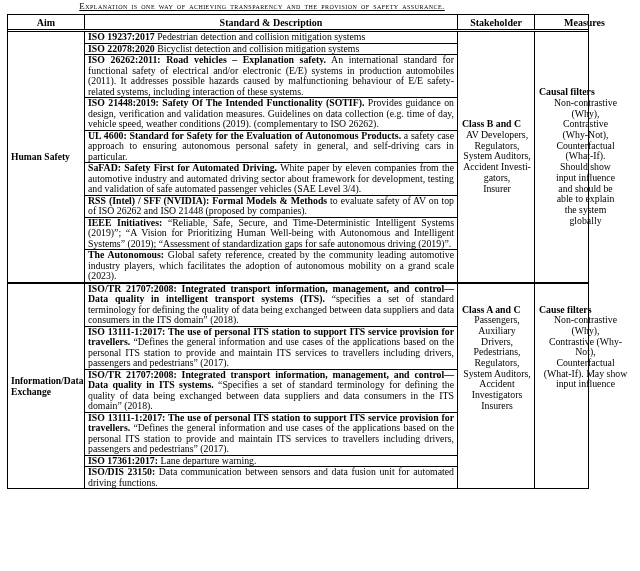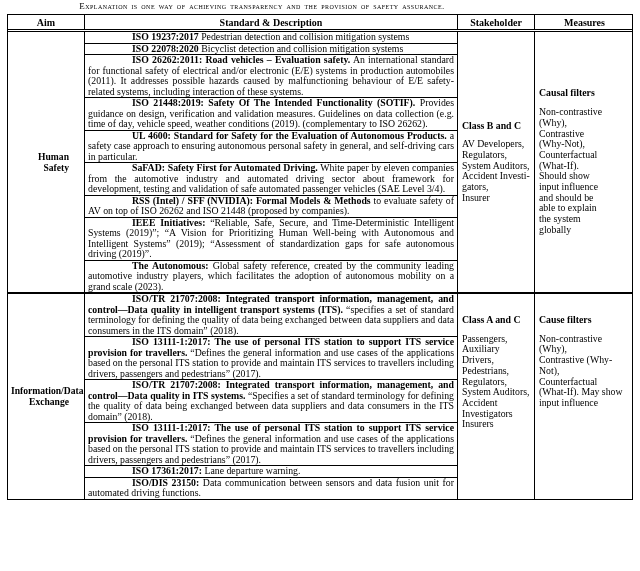--- a/index.html
+++ b/index.html
@@ -1,56 +1,56 @@
 <!DOCTYPE html>
 <html><head>
 <meta charset="utf-8">
 <style>
   html,body{margin:0;padding:0;background:#ffffff;}
   body{width:640px;height:571px;font-family:"Liberation Serif",serif;color:#000;position:relative;overflow:hidden;}
   .caption{position:absolute;left:0;top:1px;width:524px;text-align:center;
-    font-variant:small-caps;font-size:9px;letter-spacing:0.45px;word-spacing:1px;}
-  .tbl{position:absolute;left:7px;top:14px;width:626px;border:1px solid #000;box-sizing:border-box;background:#fff;}
+    font-variant:small-caps;font-size:9px;letter-spacing:0.45px;word-spacing:1px;text-decoration:underline;}
+  .tbl{position:absolute;left:7px;top:14px;width:582px;border:1px solid #000;box-sizing:border-box;background:#fff;}
   .grid{display:grid;grid-template-columns:77px 373px 77px 99px;}
   .thead{border-bottom:3px double #000;}
   .hcell{font-weight:bold;font-size:10px;text-align:center;padding:2px 1px 1px 1px;line-height:11px;}
   .vline{border-right:1px solid #000;}
   .section2{border-top:2px solid #000;}
-  .aim{font-weight:bold;font-size:9.6px;line-height:11px;padding:2px 15px 2px 3px;
-    display:flex;flex-direction:column;justify-content:center;white-space:pre-line;box-sizing:border-box;text-align:right;}
+  .aim{font-weight:bold;font-size:9.6px;line-height:11px;padding:2px 1px 2px 3px;
+    display:flex;flex-direction:column;justify-content:center;white-space:pre-line;box-sizing:border-box;}
   .desccol{display:flex;flex-direction:column;box-sizing:border-box;}
   .drow{font-size:9.8px;line-height:10.5px;text-align:justify;padding:0 3px;border-bottom:1px solid #000;}
   .drow:last-child{border-bottom:none;flex:1;}
-  .side{font-size:9.8px;line-height:10.7px;padding:0 2px 0 4px;display:flex;flex-direction:column;box-sizing:border-box;gap:8px;}
+  .side{font-size:9.8px;line-height:10.7px;padding:0 2px 0 4px;display:flex;flex-direction:column;box-sizing:border-box;}
   .side .ttl{font-weight:bold;}
-  .side .lines{white-space:pre-line;}
+  .side .lines{white-space:pre-line;text-align:center;}
   .sec1 .side{justify-content:center;}
   .sec2 .side{justify-content:flex-start;padding-top:21px;}
-  b{font-weight:bold;margin-left:44px;}
+  b{font-weight:bold;}
 </style>
 </head>
 <body>
 
 <div class="caption">Explanation is one way of achieving transparency and the provision of safety assurance.</div>
 
 <div class="tbl">
 
   <div class="grid thead">
     <div class="hcell vline">Aim</div>
     <div class="hcell vline">Standard &amp; Description</div>
     <div class="hcell vline">Stakeholder</div>
     <div class="hcell">Measures</div>
   </div>
 
   <div class="grid sec1">
     <div class="aim vline">Human Safety</div>
     <div class="desccol vline">
       <div class="drow"><b>ISO 19237:2017</b><span> Pedestrian detection and collision mitigation systems</span></div>
       <div class="drow"><b>ISO 22078:2020</b><span> Bicyclist detection and collision mitigation systems</span></div>
-      <div class="drow"><b>ISO 26262:2011: Road vehicles – Evaluation safety.</b><span> An international standard for functional safety of electrical and/or electronic (E/E) systems in production automobiles (2011). It addresses possible hazards caused by malfunctioning behaviour of E/E safety-related systems, including interaction of these systems.</span></div>
+      <div class="drow"><b>ISO 26262:2011: Road vehicles – Explanation safety.</b><span> An international standard for functional safety of electrical and/or electronic (E/E) systems in production automobiles (2011). It addresses possible hazards caused by malfunctioning behaviour of E/E safety-related systems, including interaction of these systems.</span></div>
       <div class="drow"><b>ISO 21448:2019: Safety Of The Intended Functionality (SOTIF).</b><span> Provides guidance on design, verification and validation measures. Guidelines on data collection (e.g. time of day, vehicle speed, weather conditions (2019). (complementary to ISO 26262).</span></div>
       <div class="drow"><b>UL 4600: Standard for Safety for the Evaluation of Autonomous Products.</b><span> a safety case approach to ensuring autonomous personal safety in general, and self-driving cars in particular.</span></div>
       <div class="drow"><b>SaFAD: Safety First for Automated Driving.</b><span> White paper by eleven companies from the automotive industry and automated driving sector about framework for development, testing and validation of safe automated passenger vehicles (SAE Level 3/4).</span></div>
       <div class="drow"><b>RSS (Intel) / SFF (NVIDIA): Formal Models &amp; Methods</b><span> to evaluate safety of AV on top of ISO 26262 and ISO 21448 (proposed by companies).</span></div>
       <div class="drow"><b>IEEE Initiatives:</b><span> “Reliable, Safe, Secure, and Time-Deterministic Intelligent Systems (2019)”; “A Vision for Prioritizing Human Well-being with Autonomous and Intelligent Systems” (2019); “Assessment of standardization gaps for safe autonomous driving (2019)”.</span></div>
       <div class="drow"><b>The Autonomous:</b><span> Global safety reference, created by the community leading automotive industry players, which facilitates the adoption of autonomous mobility on a grand scale (2023).</span></div>
     </div>
     <div class="side vline">
       <div class="ttl">Class B and C</div>
       <div class="lines">AV Developers,

